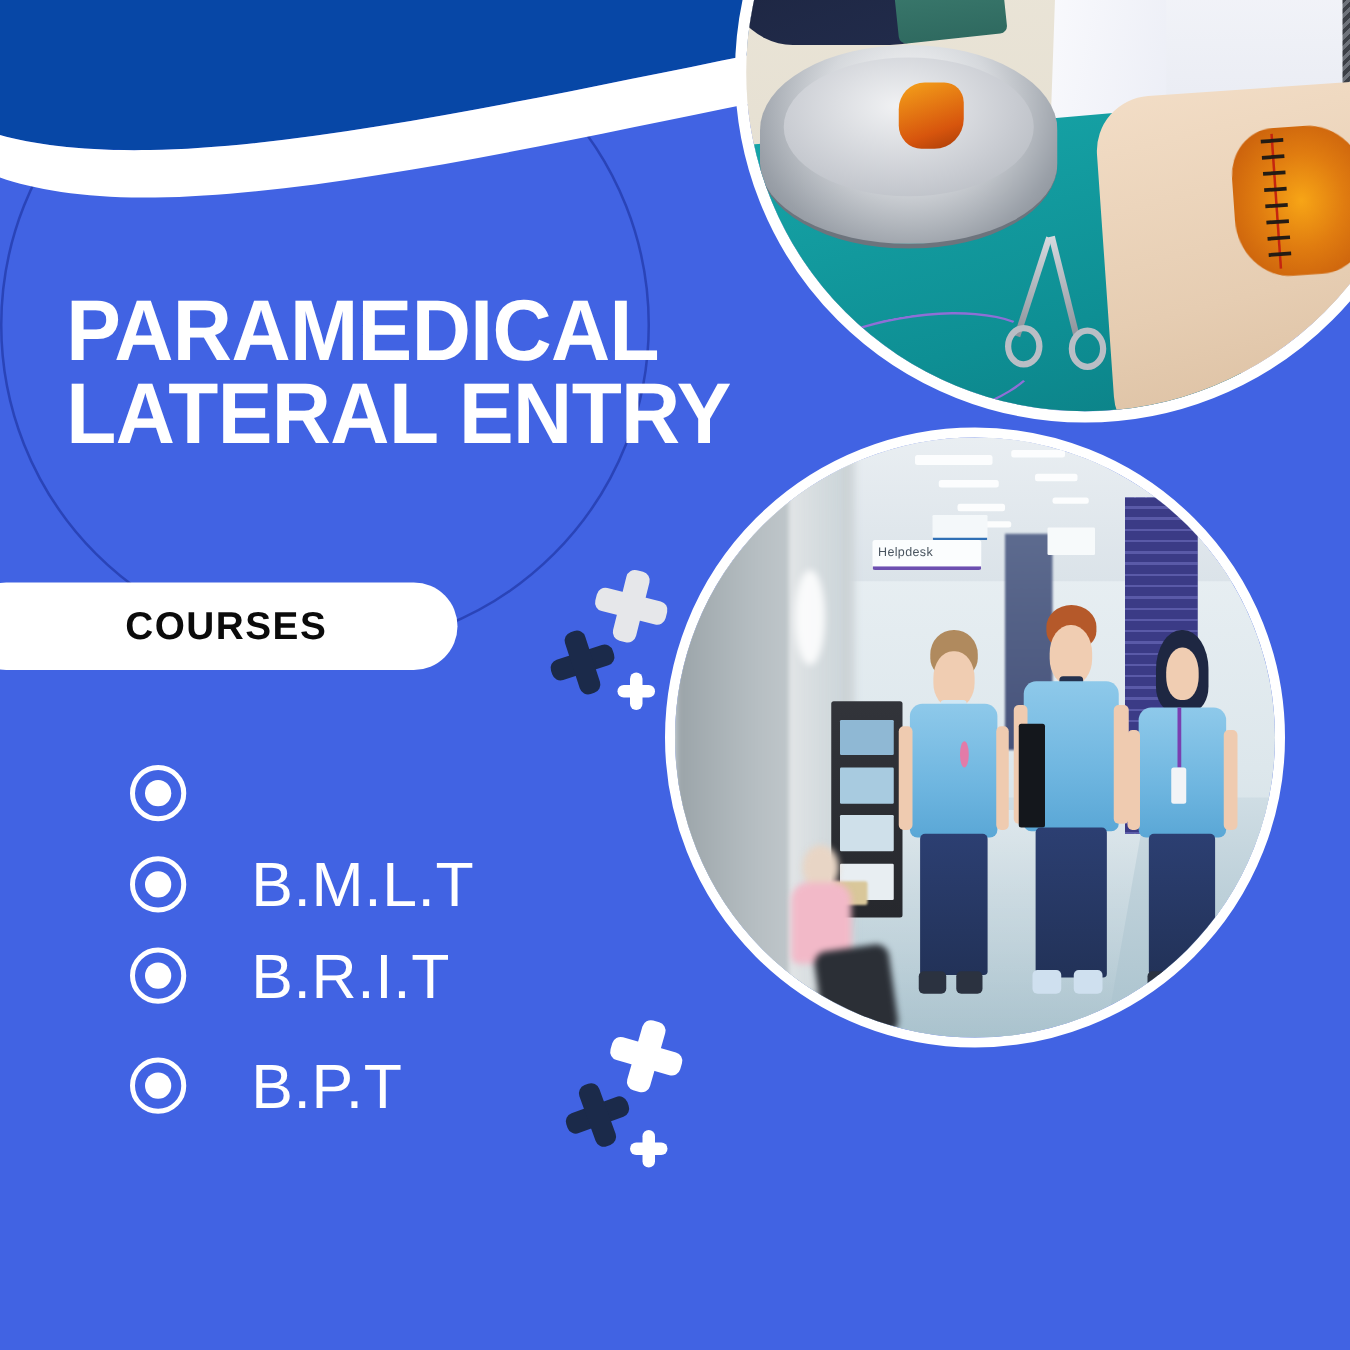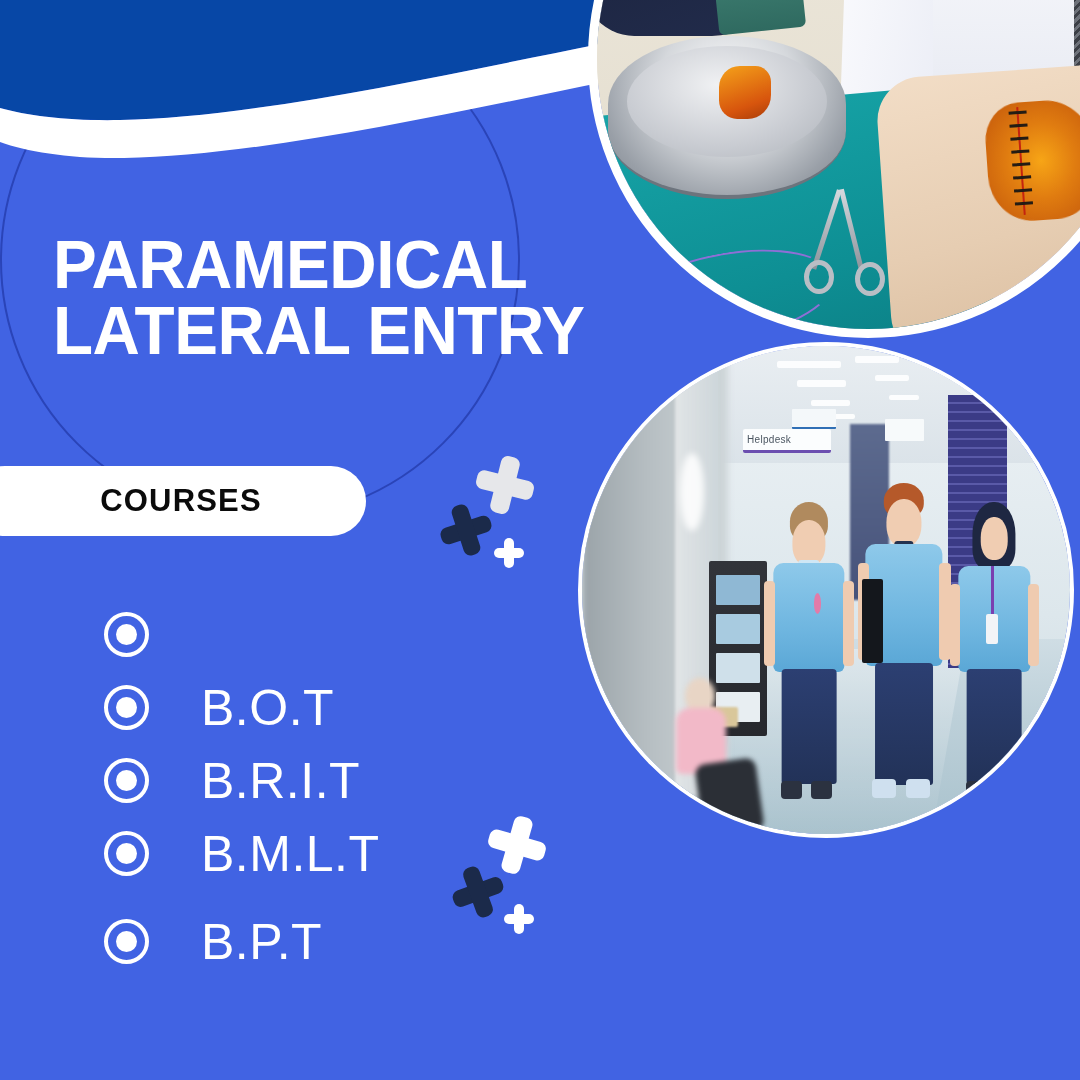--- a/index.html
+++ b/index.html
@@ -109,23 +109,23 @@
     z-index:3;
   }
   .circle-bot-ring{
     left:534px;top:330px;
     width:520px;height:520px;
     border-radius:50%;
     border:2px solid #2a44b8;
     z-index:4;
   }
   .circle-bot{
-    left:578px;top:342px;
+    left:532px;top:342px;
     width:496px;height:496px;
-    border:4px solid #ffffff;
+    border:8px solid #ffffff;
     z-index:5;
   }
 
   .scene{position:absolute;inset:0;overflow:hidden;}
 
   
   .sut-bg{position:absolute;inset:0;background:#ece7dd;}
   .sut-wall{position:absolute;left:0;top:0;width:100%;height:62%;
     background:linear-gradient(180deg,#efeade 0%,#e6e0d2 100%);}
   .sut-curtain{position:absolute;right:-2%;top:0;width:22%;height:56%;
@@ -268,35 +268,28 @@
       <span class="bullet">
         <i class="ring"></i>
           <i class="dot"></i>
       </span>
     </li>
     <li class="course-row">
       <span class="bullet">
         <i class="ring"></i>
           <i class="dot"></i>
       </span>
-      <span class="course-label">B.O.T</span>
+      <span class="course-label">B.M.L.T</span>
     </li>
     <li class="course-row">
       <span class="bullet">
         <i class="ring"></i>
           <i class="dot"></i>
       </span>
       <span class="course-label">B.R.I.T</span>
-    </li>
-    <li class="course-row">
-      <span class="bullet">
-        <i class="ring"></i>
-          <i class="dot"></i>
-      </span>
-      <span class="course-label">B.M.L.T</span>
     </li>
     <li class="course-row last">
       <span class="bullet">
         <i class="ring"></i>
           <i class="dot"></i>
       </span>
       <span class="course-label">B.P.T</span>
     </li>
   </ul>
 

